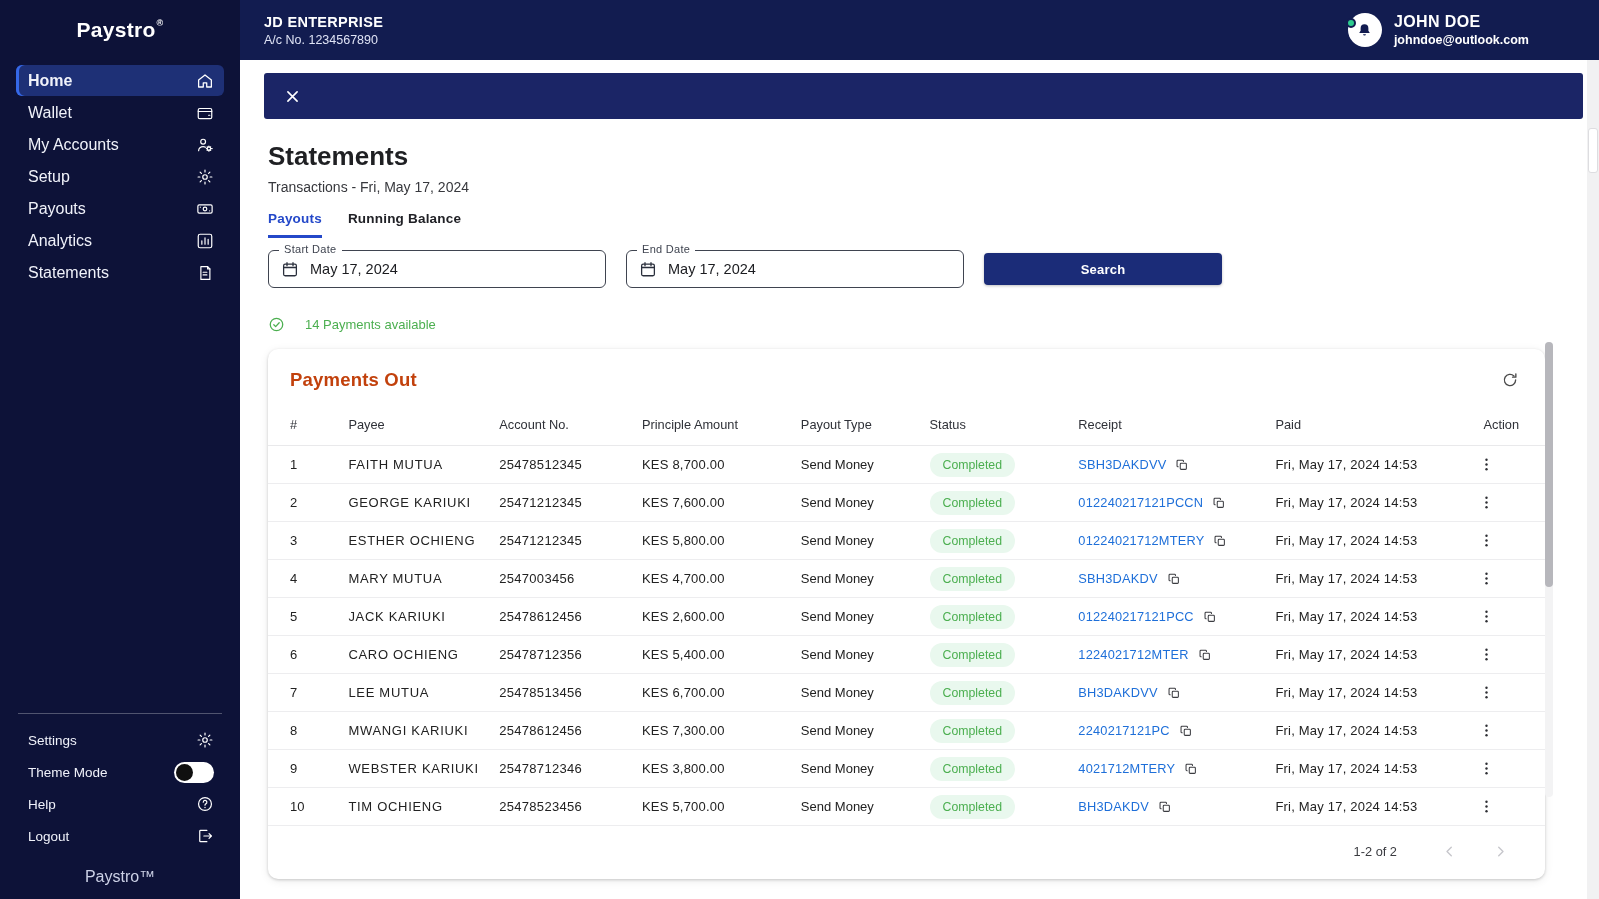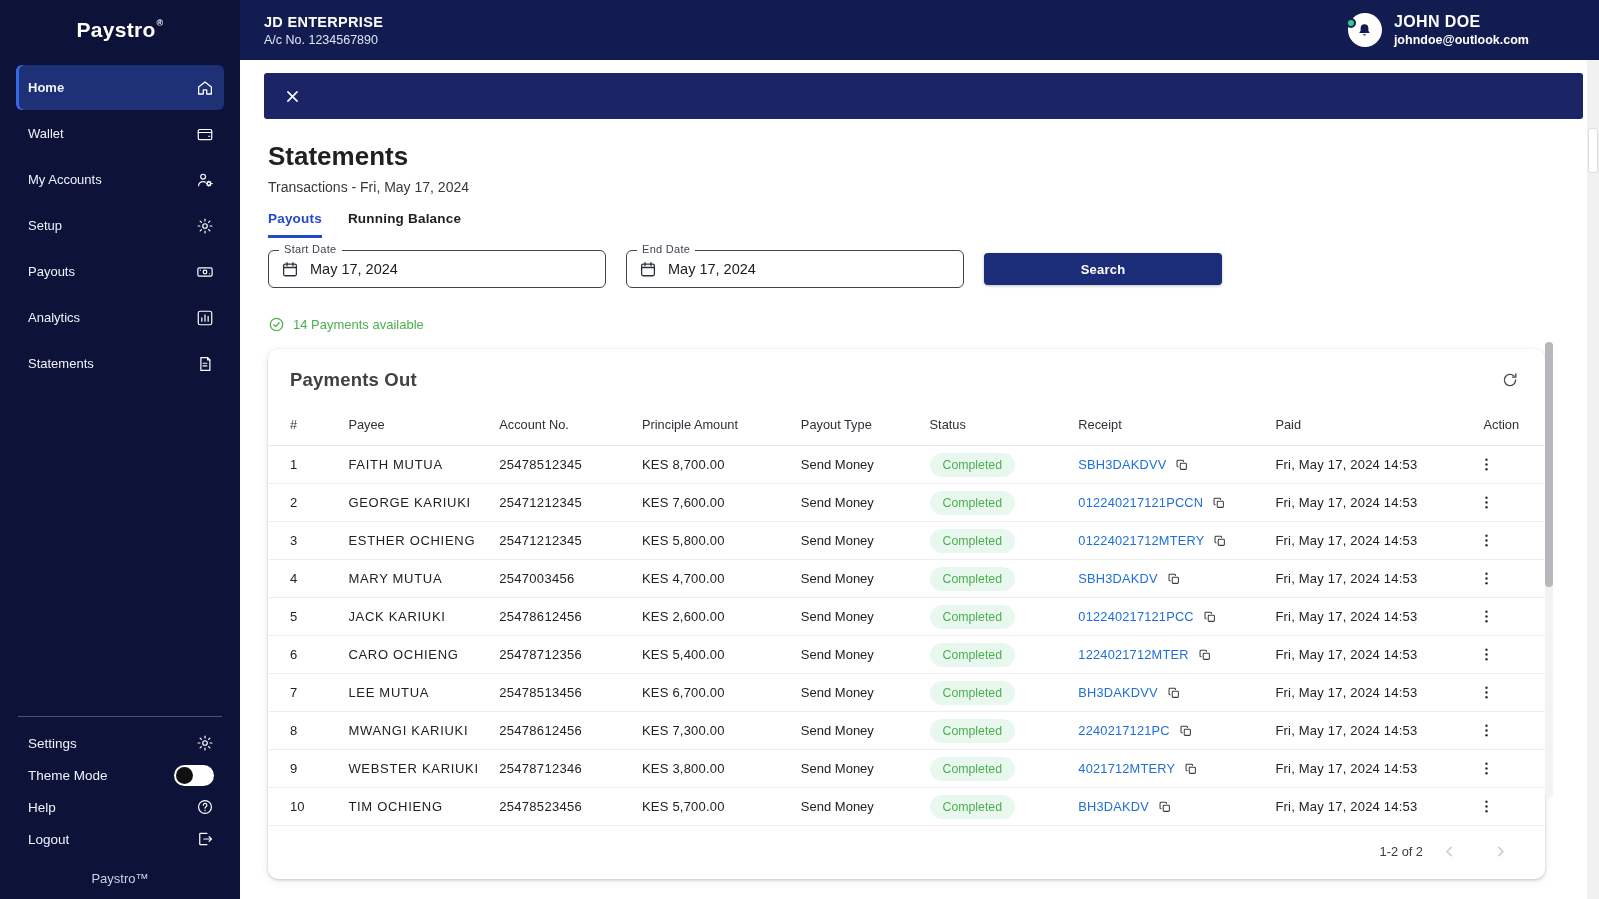--- a/index.html
+++ b/index.html
@@ -19,33 +19,33 @@
     width:1599px;height:899px;overflow:hidden;background:#fff;
     font-family:"Liberation Sans","DejaVu Sans",sans-serif;color:#222;
   }
   .app{display:flex;width:100%;height:100%;}
 
   
   .sidebar{width:240px;flex-shrink:0;background:var(--navy-dark);color:#fff;display:flex;flex-direction:column;}
   .logo{height:60px;display:flex;align-items:center;justify-content:center;font-size:21px;font-weight:bold;letter-spacing:.3px;}
   .logo sup{font-size:9px;margin-left:1px;top:-7px;position:relative;}
   .nav{padding:5px 16px 0 16px;}
-  .nav-item{height:45px;display:flex;align-items:center;justify-content:space-between;
+  .nav-item{height:31px;display:flex;align-items:center;justify-content:space-between;
     padding:0 10px 0 12px;border-radius:6px;margin-bottom:1px;cursor:pointer;
-    font-size:13px;color:#f0f2fa;}
+    font-size:16px;color:#f0f2fa;}
   .nav-item.active{background:#1e3076;box-shadow:inset 3px 0 0 #3568e8;font-weight:bold;}
   .nav-icon{display:flex;align-items:center;color:#fff;}
   .nav-icon svg{width:18px;height:18px;}
   .sidebar-bottom{margin-top:auto;padding:0 16px 0 16px;}
   .sb-divider{border-top:1px solid rgba(255,255,255,.28);margin:8px 2px 10px;}
   .sb-item{height:32px;display:flex;align-items:center;justify-content:space-between;
     padding:0 10px 0 12px;font-size:13.5px;cursor:pointer;border-radius:6px;color:#f0f2fa;}
   .toggle{width:40px;height:21px;background:#fff;border-radius:12px;position:relative;cursor:pointer;flex-shrink:0;}
   .toggle .knob{position:absolute;left:2px;top:2px;width:17px;height:17px;border-radius:50%;background:#101010;}
-  .brand-footer{text-align:center;font-size:13px;color:#ccd1e6;padding:16px 0 13px;}
+  .brand-footer{text-align:center;font-size:16px;color:#ccd1e6;padding:16px 0 13px;}
 
   
   .main{flex:1;display:flex;flex-direction:column;position:relative;min-width:0;}
 
   .topbar{height:60px;flex-shrink:0;background:var(--navy-header);color:#fff;
     display:flex;align-items:center;justify-content:space-between;padding:0 70px 0 24px;}
   .company-name{font-size:14.5px;font-weight:bold;letter-spacing:.3px;}
   .company-acct{font-size:12.5px;margin-top:3px;color:#dfe3f5;}
   .user{display:flex;align-items:center;gap:12px;}
   .bell-wrap{width:34px;height:34px;border-radius:50%;background:#fff;color:var(--navy-header);
@@ -69,27 +69,27 @@
 
   .filters{display:flex;align-items:center;gap:20px;margin-top:12px;}
   .date-field{position:relative;width:338px;height:38px;border:1.3px solid #3f4450;border-radius:6px;
     display:flex;align-items:center;padding:0 12px;background:#fff;cursor:pointer;}
   .field-label{position:absolute;top:-8px;left:10px;font-size:11px;color:#3f4450;background:#fff;padding:0 5px;letter-spacing:.3px;}
   .date-field svg{width:18px;height:18px;color:#2a2f3c;flex-shrink:0;}
   .date-value{font-size:14.5px;color:#1b1c20;margin-left:11px;text-align:center;}
   .search-btn{width:238px;height:32px;background:var(--navy-button);color:#fff;border:none;border-radius:4px;
     font-size:13px;font-weight:bold;letter-spacing:.2px;cursor:pointer;font-family:inherit;box-shadow:0 1px 3px rgba(0,0,0,.25);}
 
-  .note{display:flex;align-items:center;gap:8px;margin-top:28px;color:var(--success-green);font-size:13px;}
+  .note{display:flex;align-items:center;gap:20px;margin-top:28px;color:var(--success-green);font-size:13px;}
   .note svg{width:17px;height:17px;}
 
   .card{margin-top:16px;background:#fff;border-radius:10px;padding-top:18px;
     box-shadow:0 1px 3px rgba(0,0,0,.18),0 2px 10px rgba(0,0,0,.08);}
   .card-head{display:flex;justify-content:space-between;align-items:center;padding:0 22px 14px;}
-  .card-title{font-size:18.5px;font-weight:600;color:#404040;margin:0;letter-spacing:.2px;}
+  .card-title{font-size:18.5px;font-weight:600;color:#c2410c;margin:0;letter-spacing:.2px;}
   .refresh-btn{background:none;border:none;color:#4a4a4a;cursor:pointer;padding:4px;display:flex;}
   .refresh-btn svg{width:18px;height:18px;}
 
   table.payments{width:100%;border-collapse:collapse;table-layout:fixed;}
   .payments th{font-size:12.8px;color:#2f3138;font-weight:normal;text-align:left;
     padding:10px 8px 13px;border-bottom:1px solid #e9e9eb;}
   .payments th:first-child{padding-left:22px;}
   .payments th.th-action{padding-left:20px;}
   .payments td{font-size:13px;color:#222;padding:0 8px;height:38px;border-bottom:1px solid #ededef;}
   .c-num{padding-left:22px !important;color:#55565c;}
@@ -100,21 +100,21 @@
   .pill{display:inline-block;background:var(--success-bg);color:var(--success-green);
     font-size:12.3px;padding:5px 13px;border-radius:14px;}
   .c-receipt-wrap{display:flex;align-items:center;gap:9px;}
   .receipt-link{color:var(--link-blue);font-size:12.8px;text-decoration:none;cursor:pointer;letter-spacing:.2px;}
   .copy-btn{background:none;border:none;padding:0;color:#3c3d42;cursor:pointer;display:flex;}
   .copy-btn svg{width:14px;height:14px;}
   .c-paid{color:#97979d;font-size:12.3px;letter-spacing:.2px;}
   .kebab-btn{background:none;border:none;color:#2d2e33;cursor:pointer;padding:2px 6px;display:flex;}
   .kebab-btn svg{width:17px;height:17px;}
 
-  .pagination{display:flex;justify-content:flex-end;align-items:center;gap:16px;padding:15px 34px 17px;font-size:12.8px;color:#3a3b40;}
+  .pagination{display:flex;justify-content:flex-end;align-items:center;gap:42px;padding:15px 34px 17px;font-size:12.8px;color:#3a3b40;}
   .pager-btn{background:none;border:none;color:#c7c7cc;cursor:pointer;padding:2px;display:flex;}
   .pager-btn svg{width:17px;height:17px;}
   .pager-group{display:flex;gap:30px;align-items:center;}
 
   
   .inner-scroll-track{position:absolute;top:282px;right:46px;width:8px;height:455px;background:#f3f3f4;border-radius:4px;}
   .inner-scroll-thumb{position:absolute;top:0;left:0;width:8px;height:245px;background:#b7b7bc;border-radius:4px;}
   .page-scroll-track{position:absolute;top:60px;right:0;width:12px;height:839px;background:#f1f1f2;}
   .page-scroll-thumb{position:absolute;top:68px;left:1px;width:10px;height:45px;background:#ffffff;border:1px solid #dddde0;border-radius:3px;}
 </style>

